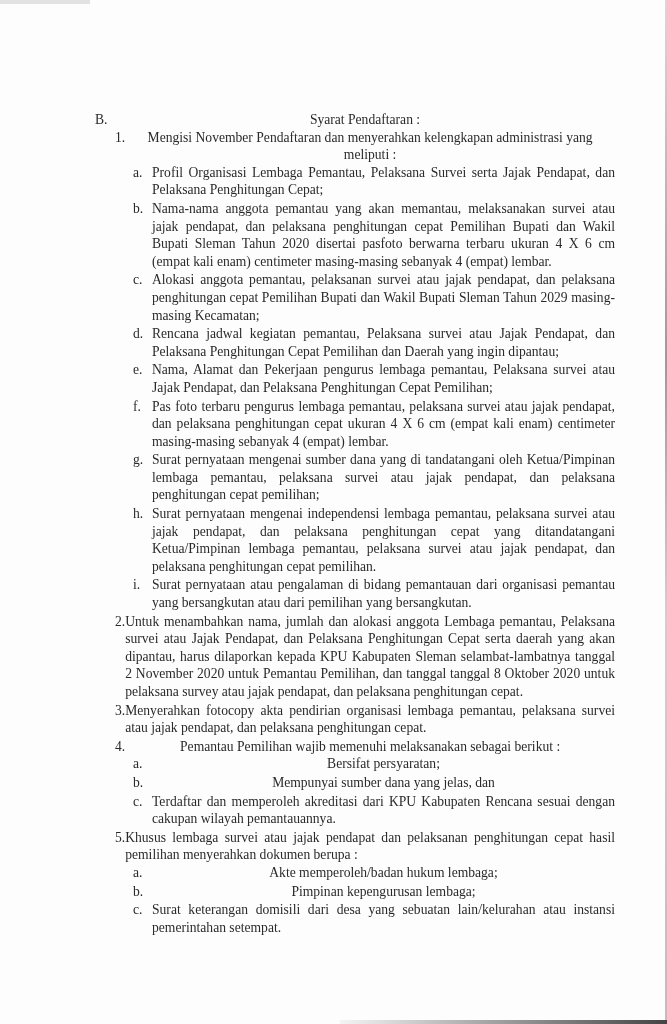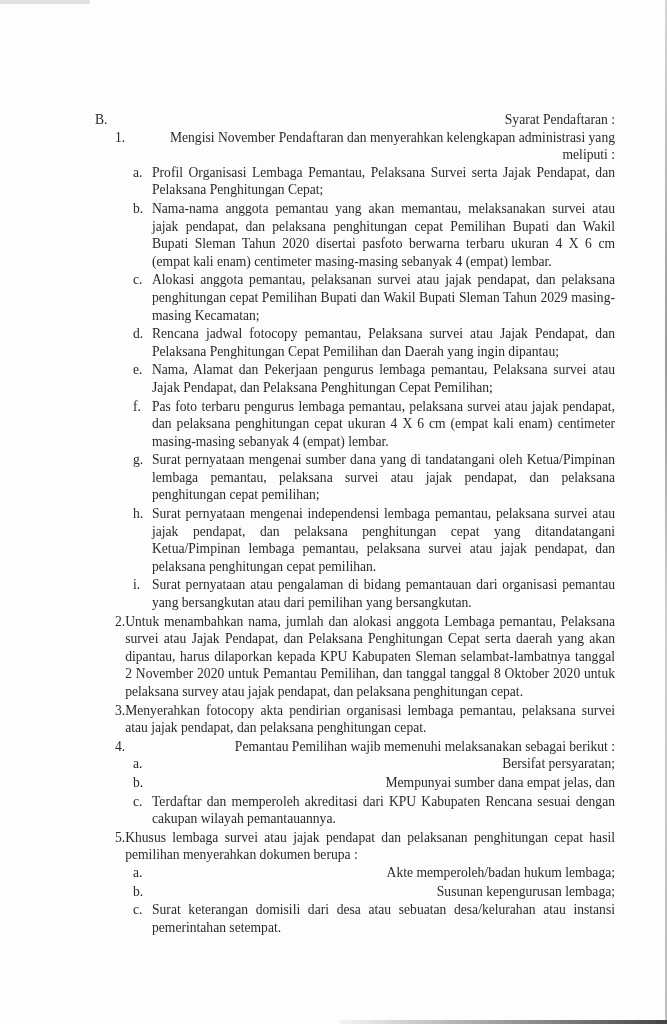--- a/index.html
+++ b/index.html
@@ -30,21 +30,21 @@
     font-size: 13.6px; line-height: 17.6px;
   }
   .row { display: flex; }
   .lbl { flex: 0 0 auto; }
   .txt { flex: 1 1 auto; text-align: justify; }
   .sec > .row > .lbl { width: 20px; }
   .l1 { margin-left: 20px; }
   .l2 { margin-left: 18px; }
   .l2 > .row > .lbl { width: 19px; }
   .item { margin-bottom: 1px; }
-  .tight { text-align: right; }
+  .tight { text-align: center; }
 </style>
 </head>
 <body>
 
 <div class="page">
   <div class="scan-smudge"></div>
   <div class="scan-edge-right"></div>
   <div class="scan-edge-bottom"></div>
 
   <div class="content sec">
@@ -67,21 +67,21 @@
             <div class="row item">
               <span class="lbl">b.</span>
               <span class="txt">Nama-nama anggota pemantau yang akan memantau, melaksanakan survei atau jajak pendapat, dan pelaksana penghitungan cepat Pemilihan Bupati dan Wakil Bupati Sleman Tahun 2020 disertai pasfoto berwarna terbaru ukuran 4 X 6 cm (empat kali enam) centimeter masing-masing sebanyak 4 (empat) lembar.</span>
             </div>
             <div class="row item">
               <span class="lbl">c.</span>
               <span class="txt">Alokasi anggota pemantau, pelaksanan survei atau jajak pendapat, dan pelaksana penghitungan cepat Pemilihan Bupati dan Wakil Bupati Sleman Tahun 2029 masing-masing Kecamatan;</span>
             </div>
             <div class="row item">
               <span class="lbl">d.</span>
-              <span class="txt">Rencana jadwal fotocopy pemantau, Pelaksana survei atau Jajak Pendapat, dan Pelaksana Penghitungan Cepat Pemilihan dan Daerah yang ingin dipantau;</span>
+              <span class="txt">Rencana jadwal kegiatan pemantau, Pelaksana survei atau Jajak Pendapat, dan Pelaksana Penghitungan Cepat Pemilihan dan Daerah yang ingin dipantau;</span>
             </div>
             <div class="row item">
               <span class="lbl">e.</span>
               <span class="txt">Nama, Alamat dan Pekerjaan pengurus lembaga pemantau, Pelaksana survei atau Jajak Pendapat, dan Pelaksana Penghitungan Cepat Pemilihan;</span>
             </div>
             <div class="row item">
               <span class="lbl">f.</span>
               <span class="txt">Pas foto terbaru pengurus lembaga pemantau, pelaksana survei atau jajak pendapat, dan pelaksana penghitungan cepat ukuran 4 X 6 cm (empat kali enam) centimeter masing-masing sebanyak 4 (empat) lembar.</span>
             </div>
             <div class="row item">
@@ -115,43 +115,43 @@
             <span class="lbl">4.</span>
             <span class="txt tight">Pemantau Pemilihan wajib memenuhi melaksanakan sebagai berikut :</span>
           </div>
           <div class="l2">
             <div class="row item">
               <span class="lbl">a.</span>
               <span class="txt tight">Bersifat persyaratan;</span>
             </div>
             <div class="row item">
               <span class="lbl">b.</span>
-              <span class="txt tight">Mempunyai sumber dana empat jelas, dan</span>
+              <span class="txt tight">Mempunyai sumber dana yang jelas, dan</span>
             </div>
             <div class="row item">
               <span class="lbl">c.</span>
               <span class="txt">Terdaftar dan memperoleh akreditasi dari KPU Kabupaten Rencana sesuai dengan cakupan wilayah pemantauannya.</span>
             </div>
           </div>
         </div>
         <div class="item">
           <div class="row">
             <span class="lbl">5.</span>
             <span class="txt">Khusus lembaga survei atau jajak pendapat dan pelaksanan penghitungan cepat hasil pemilihan menyerahkan dokumen berupa :</span>
           </div>
           <div class="l2">
             <div class="row item">
               <span class="lbl">a.</span>
               <span class="txt tight">Akte memperoleh/badan hukum lembaga;</span>
             </div>
             <div class="row item">
               <span class="lbl">b.</span>
-              <span class="txt tight">Susunan kepengurusan lembaga;</span>
+              <span class="txt tight">Pimpinan kepengurusan lembaga;</span>
             </div>
             <div class="row item">
               <span class="lbl">c.</span>
-              <span class="txt">Surat keterangan domisili dari desa atau sebuatan desa/kelurahan atau instansi pemerintahan setempat.</span>
+              <span class="txt">Surat keterangan domisili dari desa yang sebuatan lain/kelurahan atau instansi pemerintahan setempat.</span>
             </div>
           </div>
         </div>
       </div>
   </div>
 </div>
 
 </body></html>

